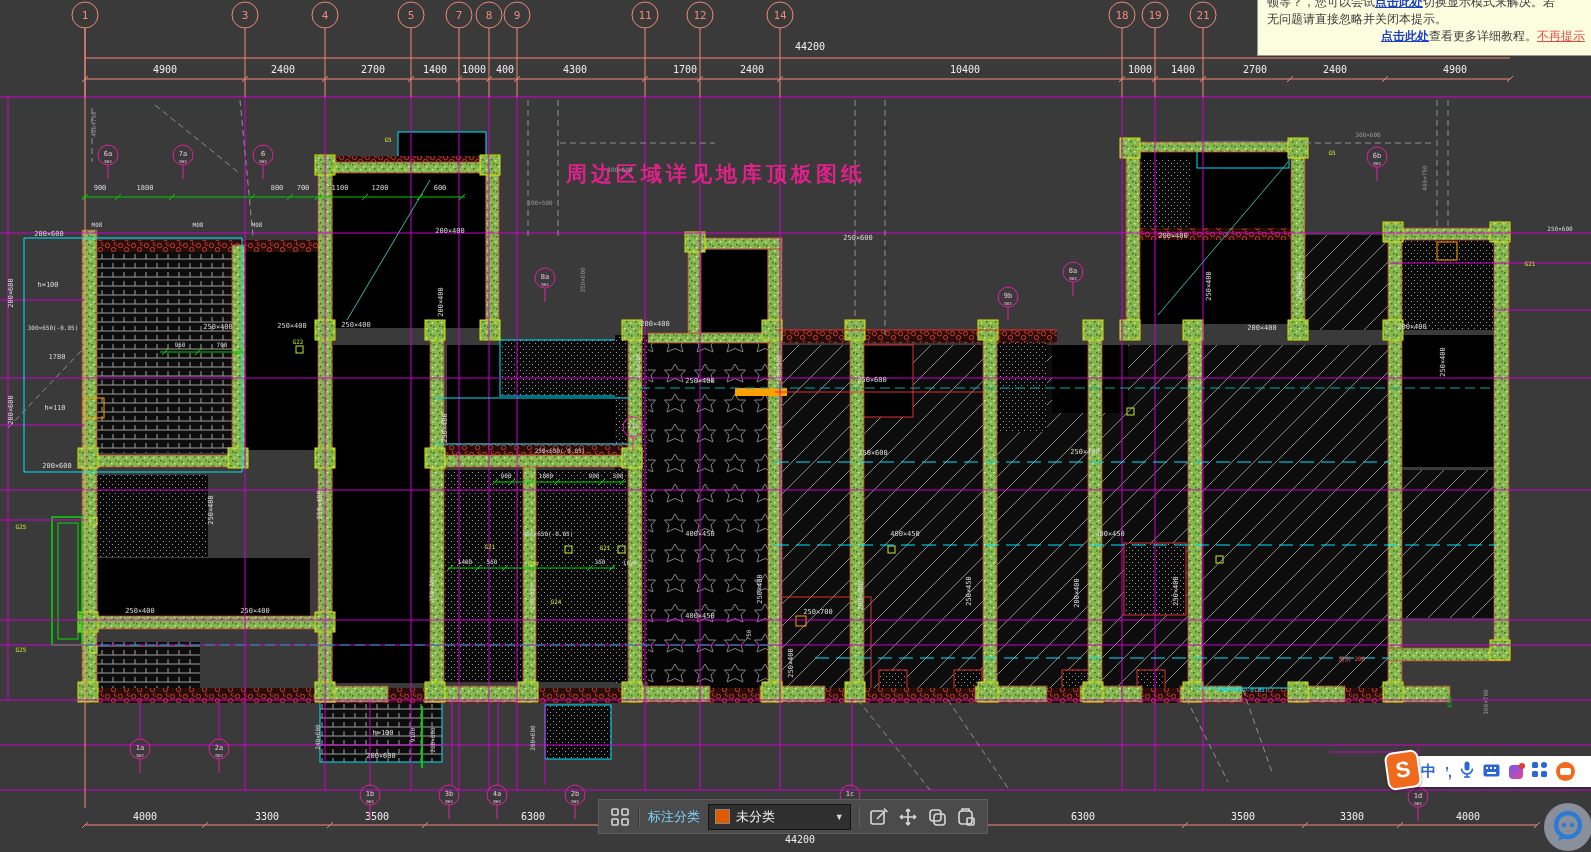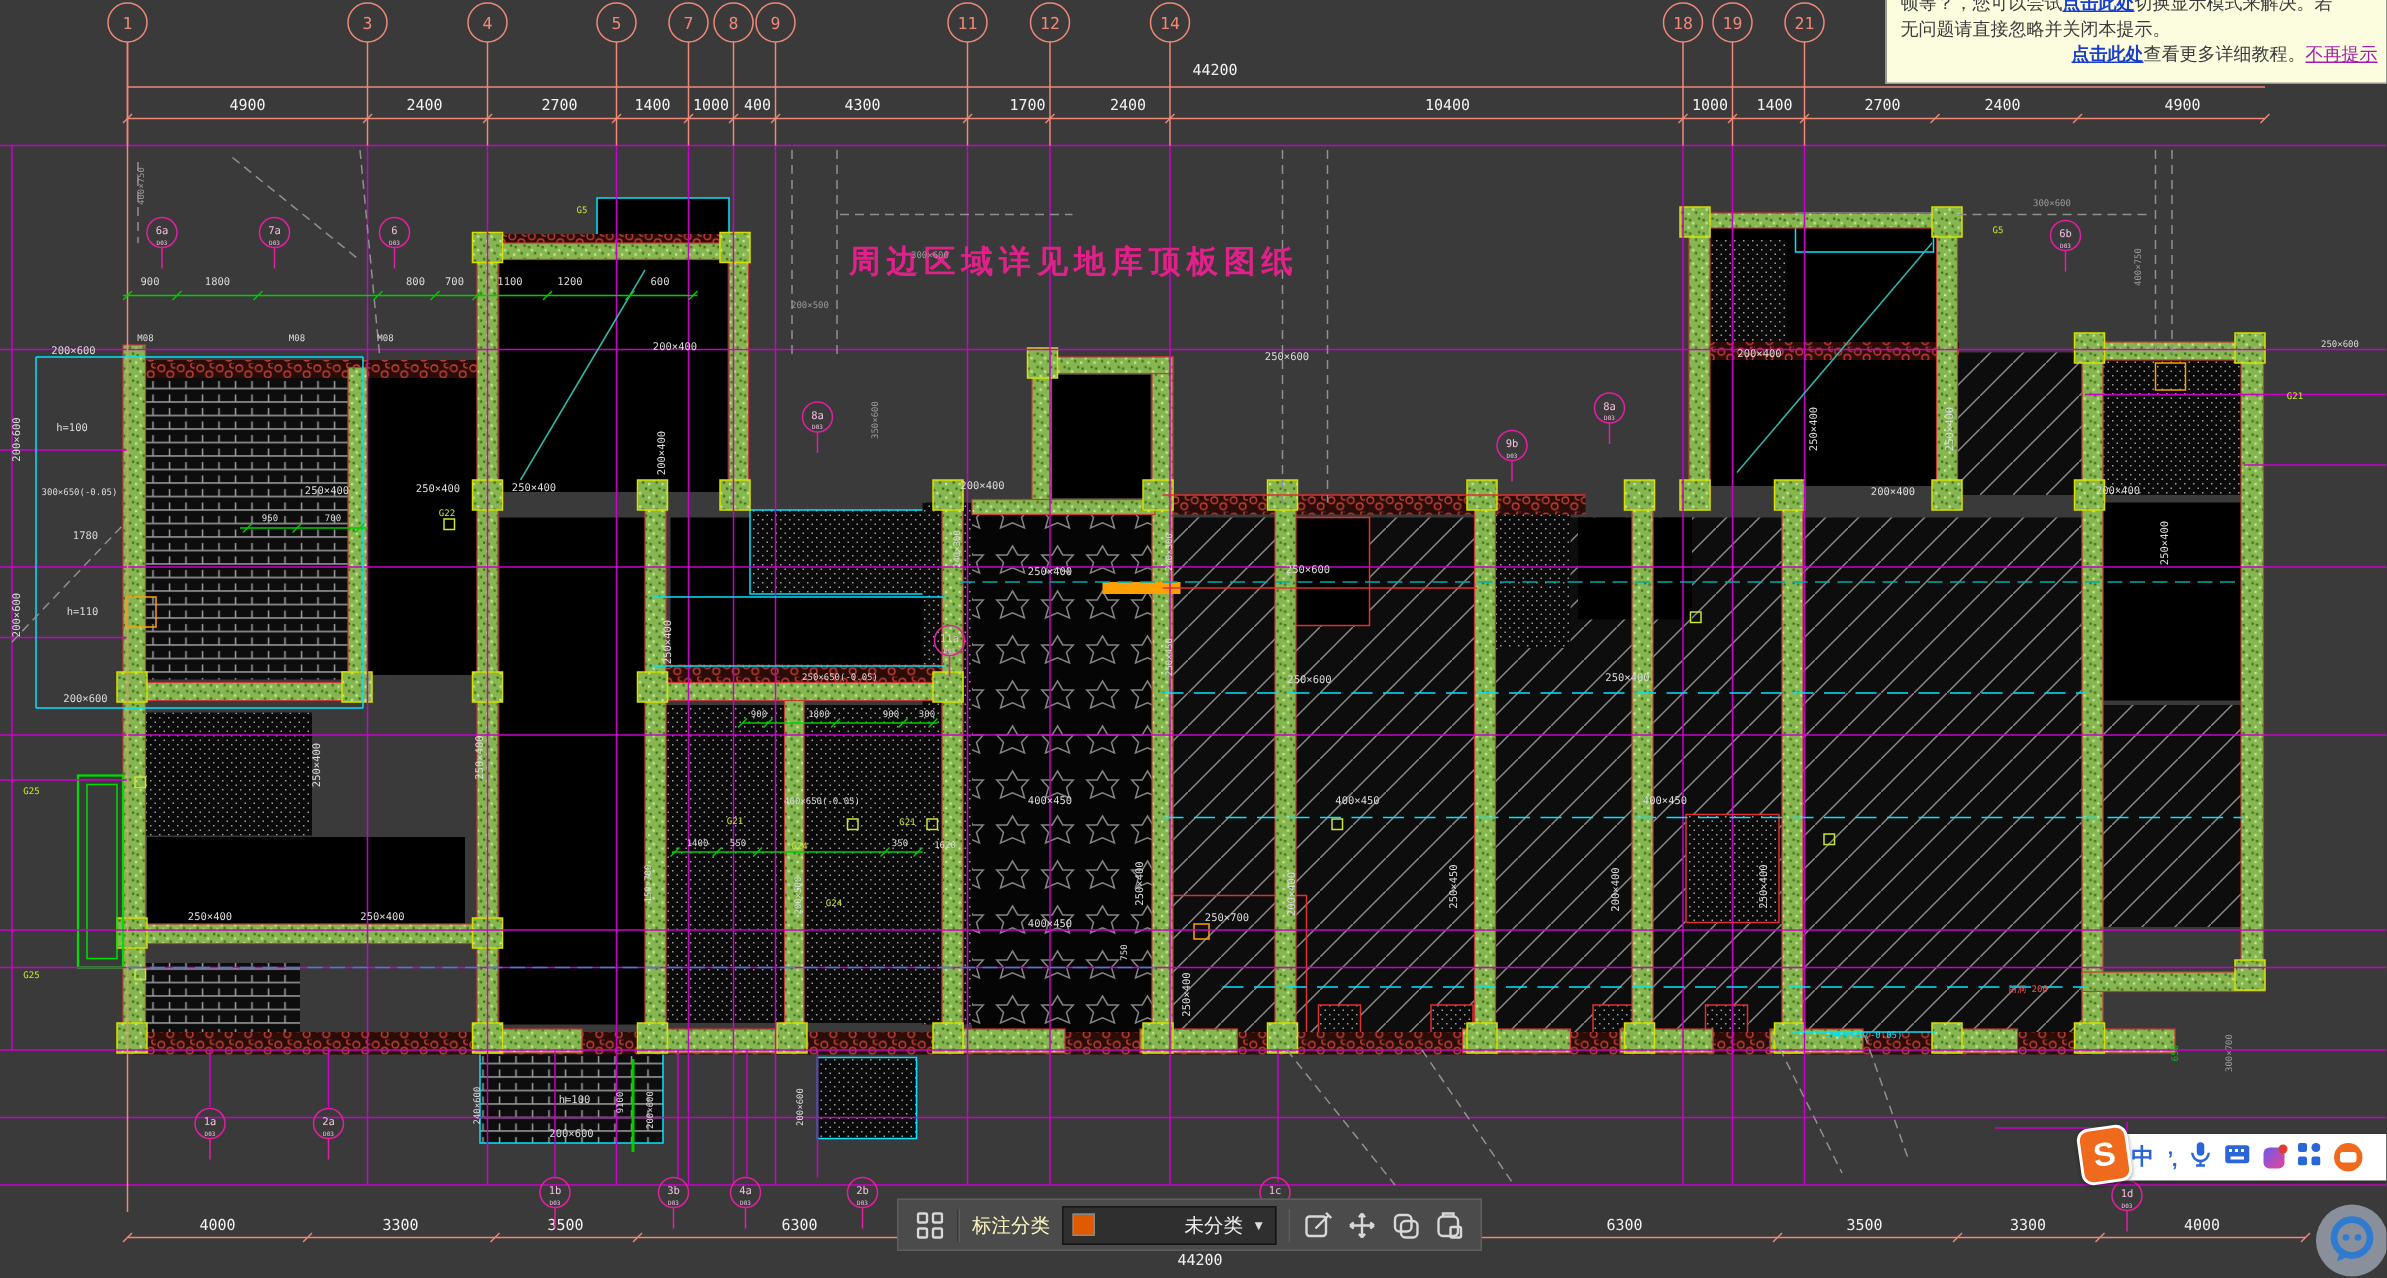--- a/index.html
+++ b/index.html
@@ -4,28 +4,28 @@
 <style>
   html,body{margin:0;padding:0;background:#3A3A3A;width:1591px;height:852px;overflow:hidden;font-family:"Liberation Sans",sans-serif;}
   #stage{position:relative;width:1591px;height:852px;}
   svg text{font-family:"DejaVu Sans Mono",monospace;}
   svg text.wm{font-family:"Liberation Sans",sans-serif;letter-spacing:4px;font-weight:bold;}
   
   .popup{position:absolute;left:1257px;top:0;width:338px;height:56px;background:#FCFCDF;border:1px solid #9a9a8a;border-top:none;box-sizing:border-box;padding:0 9px;font-size:12px;line-height:17px;color:#3c3c3c;overflow:hidden;z-index:20;}
   .popup .l1{margin-top:-6px;white-space:nowrap;}
   .popup a{color:#1A3FCF;font-weight:bold;text-decoration:underline;cursor:pointer;}
   .popup .row3{display:flex;justify-content:flex-end;align-items:baseline;}
-  .popup .dismiss{color:#a21caf;font-weight:normal;text-decoration:underline;cursor:pointer;}
+  .popup .dismiss{color:#ef4444;font-weight:normal;text-decoration:underline;cursor:pointer;}
   
   .toolbar{position:absolute;left:598px;top:799px;width:390px;height:35px;background:#4B4B4B;border:1px solid #5E5E5E;box-sizing:border-box;display:flex;align-items:center;gap:8px;padding:0 10px;z-index:20;}
   .tb-sep{width:1px;height:22px;background:#3a3a3a;border-right:1px solid #5f5f5f;}
-  .tb-label{color:#fef9c3;font-size:13px;white-space:nowrap;}
+  .tb-label{color:#7dd3fc;font-size:13px;white-space:nowrap;}
   .dropdown{width:146px;height:24px;background:#2F2F2F;border:1px solid #151515;display:flex;align-items:center;gap:6px;padding:0 6px;cursor:pointer;}
   .dd-swatch{width:13px;height:13px;background:#E05A00;border:1px solid #888;flex:0 0 auto;}
-  .dd-text{color:#F0F0F0;font-size:13px;flex:1;text-align:right;}
+  .dd-text{color:#F0F0F0;font-size:13px;flex:1;}
   .dd-caret{color:#DDDDDD;font-size:9px;}
   .tb-btn{width:24px;height:24px;display:flex;align-items:center;justify-content:center;cursor:pointer;}
   .tb-btn svg{stroke:#D8D8D8;fill:none;stroke-width:1.6;}
   
   .ime{position:absolute;left:1409px;top:756px;width:182px;height:31px;background:#FFFFFF;border-radius:4px 0 0 4px;box-shadow:0 1px 3px rgba(0,0,0,.4);display:flex;align-items:center;gap:9px;padding:0 4px 0 12px;box-sizing:border-box;z-index:20;}
   .slogo{position:absolute;left:1386px;top:751px;width:30px;height:34px;background:#F06A1E;border:2px solid #fff;border-radius:8px;transform:rotate(-8deg);color:#fff;font-weight:bold;font-size:22px;display:flex;align-items:center;justify-content:center;z-index:21;box-shadow:0 1px 3px rgba(0,0,0,.4);}
   .ime .zh{color:#2B66D9;font-weight:bold;font-size:15px;}
   .ime .punct{color:#2B66D9;font-weight:bold;font-size:14px;letter-spacing:-1px;}
   .ime .skin{width:14px;height:14px;border-radius:4px;background:linear-gradient(135deg,#6a5cf0,#e84393);position:relative;}
   .ime .skin:after{content:"";position:absolute;right:-2px;top:-2px;width:6px;height:6px;border-radius:50%;background:#E23B30;}

